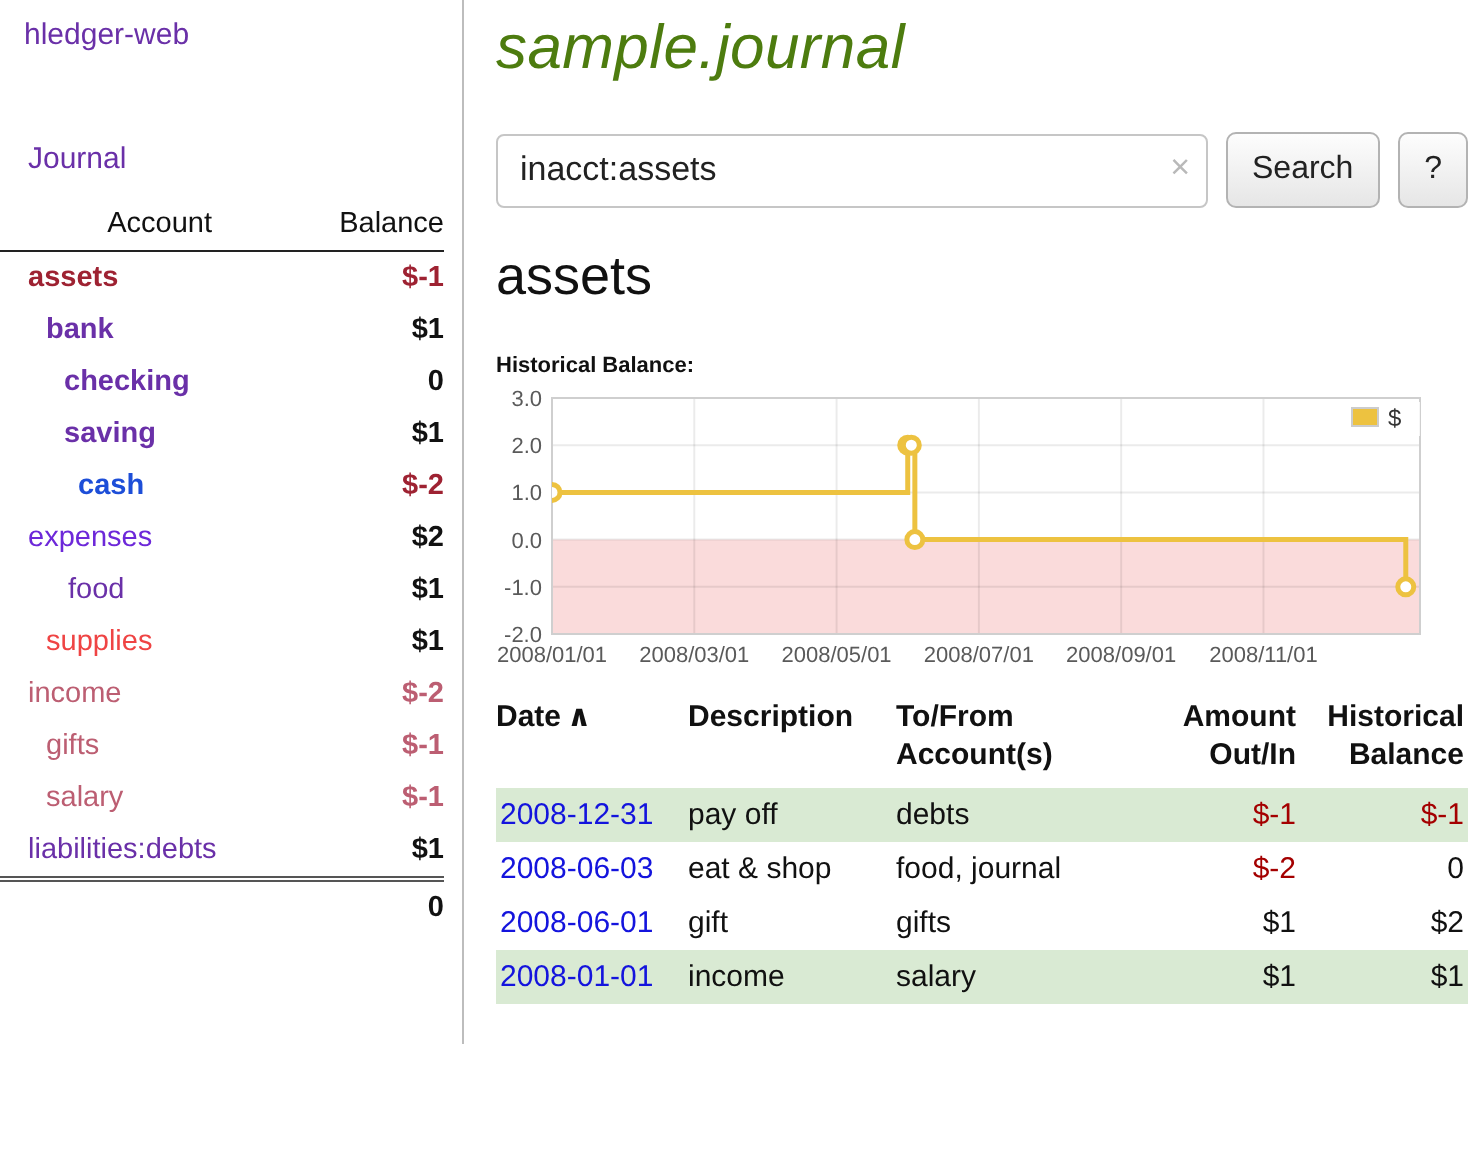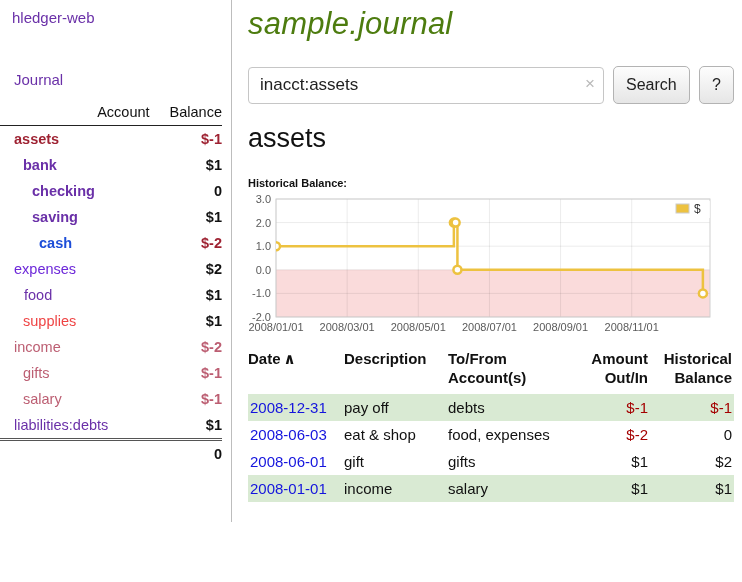--- a/index.html
+++ b/index.html
@@ -10,21 +10,21 @@
   html,body{width:742px;height:582px;}
   body{font-family:"Liberation Sans","DejaVu Sans",sans-serif;background:#fff;color:#111;position:relative;overflow:hidden;}
   a{text-decoration:none;cursor:pointer;}
 
   
   .sidebar{position:absolute;left:0;top:0;width:232px;height:522px;border-right:1px solid #bdbdbd;}
   .app-title{display:block;padding:9px 0 0 12px;font-size:15px;color:var(--purple);}
   .journal-link{display:block;margin:45px 0 0 14px;font-size:15px;color:var(--purple);}
   .acct-table{width:222px;margin-top:13px;border-collapse:collapse;font-size:14.5px;}
   .acct-table th{font-weight:400;padding:3px 0 5px;border-bottom:1px solid #222;color:#111;}
-  th.acct-h{text-align:right;padding-left:10px;}
+  th.acct-h{text-align:center;padding-left:10px;}
   th.bal-h{text-align:right;}
   .acct-table td{padding:4px 0;line-height:18px;}
   .acct-table td.bal{text-align:right;font-weight:700;}
   .acct-table tfoot td{border-top:3px double #555;font-weight:400;}
 
   
   .main{position:absolute;left:248px;top:0;width:486px;}
   .main h1{font-size:31px;font-weight:400;margin-top:6px;letter-spacing:.2px;color:#4d7c0f;font-style:italic;}
   .search-row{display:flex;align-items:center;gap:9px;margin-top:24px;}
   .search-box{position:relative;flex:0 0 356px;height:37px;}
@@ -79,21 +79,21 @@
         </tr>
         <tr>
           <td style="padding-left: 23px;"><a href="#" style="font-weight: 700; color: #1d4ed8; margin-left: 16px;">cash</a></td>
           <td class="bal" style="color: rgb(158, 34, 50);">$-2</td>
         </tr>
         <tr>
           <td style="padding-left: 14px;"><a href="#" style="font-weight: 400; color: #6d28d9;">expenses</a></td>
           <td class="bal" style="color: rgb(17, 17, 17);">$2</td>
         </tr>
         <tr>
-          <td style="padding-left: 24px;"><a href="#" style="font-weight: 400; color: rgb(106, 48, 168);">food</a></td>
+          <td style="padding-left: 34px;"><a href="#" style="font-weight: 400; color: rgb(106, 48, 168);">food</a></td>
           <td class="bal" style="color: rgb(17, 17, 17);">$1</td>
         </tr>
         <tr>
           <td style="padding-left: 23px;"><a href="#" style="font-weight: 400; color: #ef4444;">supplies</a></td>
           <td class="bal" style="color: rgb(17, 17, 17);">$1</td>
         </tr>
         <tr>
           <td style="padding-left: 14px;"><a href="#" style="font-weight: 400; color: rgb(188, 94, 114);">income</a></td>
           <td class="bal" style="color: rgb(188, 94, 114);">$-2</td>
         </tr>
@@ -204,21 +204,21 @@
         <tr class="hl">
           <td><a href="#" class="date">2008-12-31</a></td>
           <td>pay off</td>
           <td>debts</td>
           <td class="num" style="color: rgb(164, 0, 0);">$-1</td>
           <td class="num" style="color: rgb(164, 0, 0);">$-1</td>
         </tr>
         <tr>
           <td><a href="#" class="date">2008-06-03</a></td>
           <td>eat &amp; shop</td>
-          <td>food, expenses</td>
+          <td>food, journal</td>
           <td class="num" style="color: rgb(164, 0, 0);">$-2</td>
           <td class="num">0</td>
         </tr>
         <tr>
           <td><a href="#" class="date">2008-06-01</a></td>
           <td>gift</td>
           <td>gifts</td>
           <td class="num">$1</td>
           <td class="num">$2</td>
         </tr>

